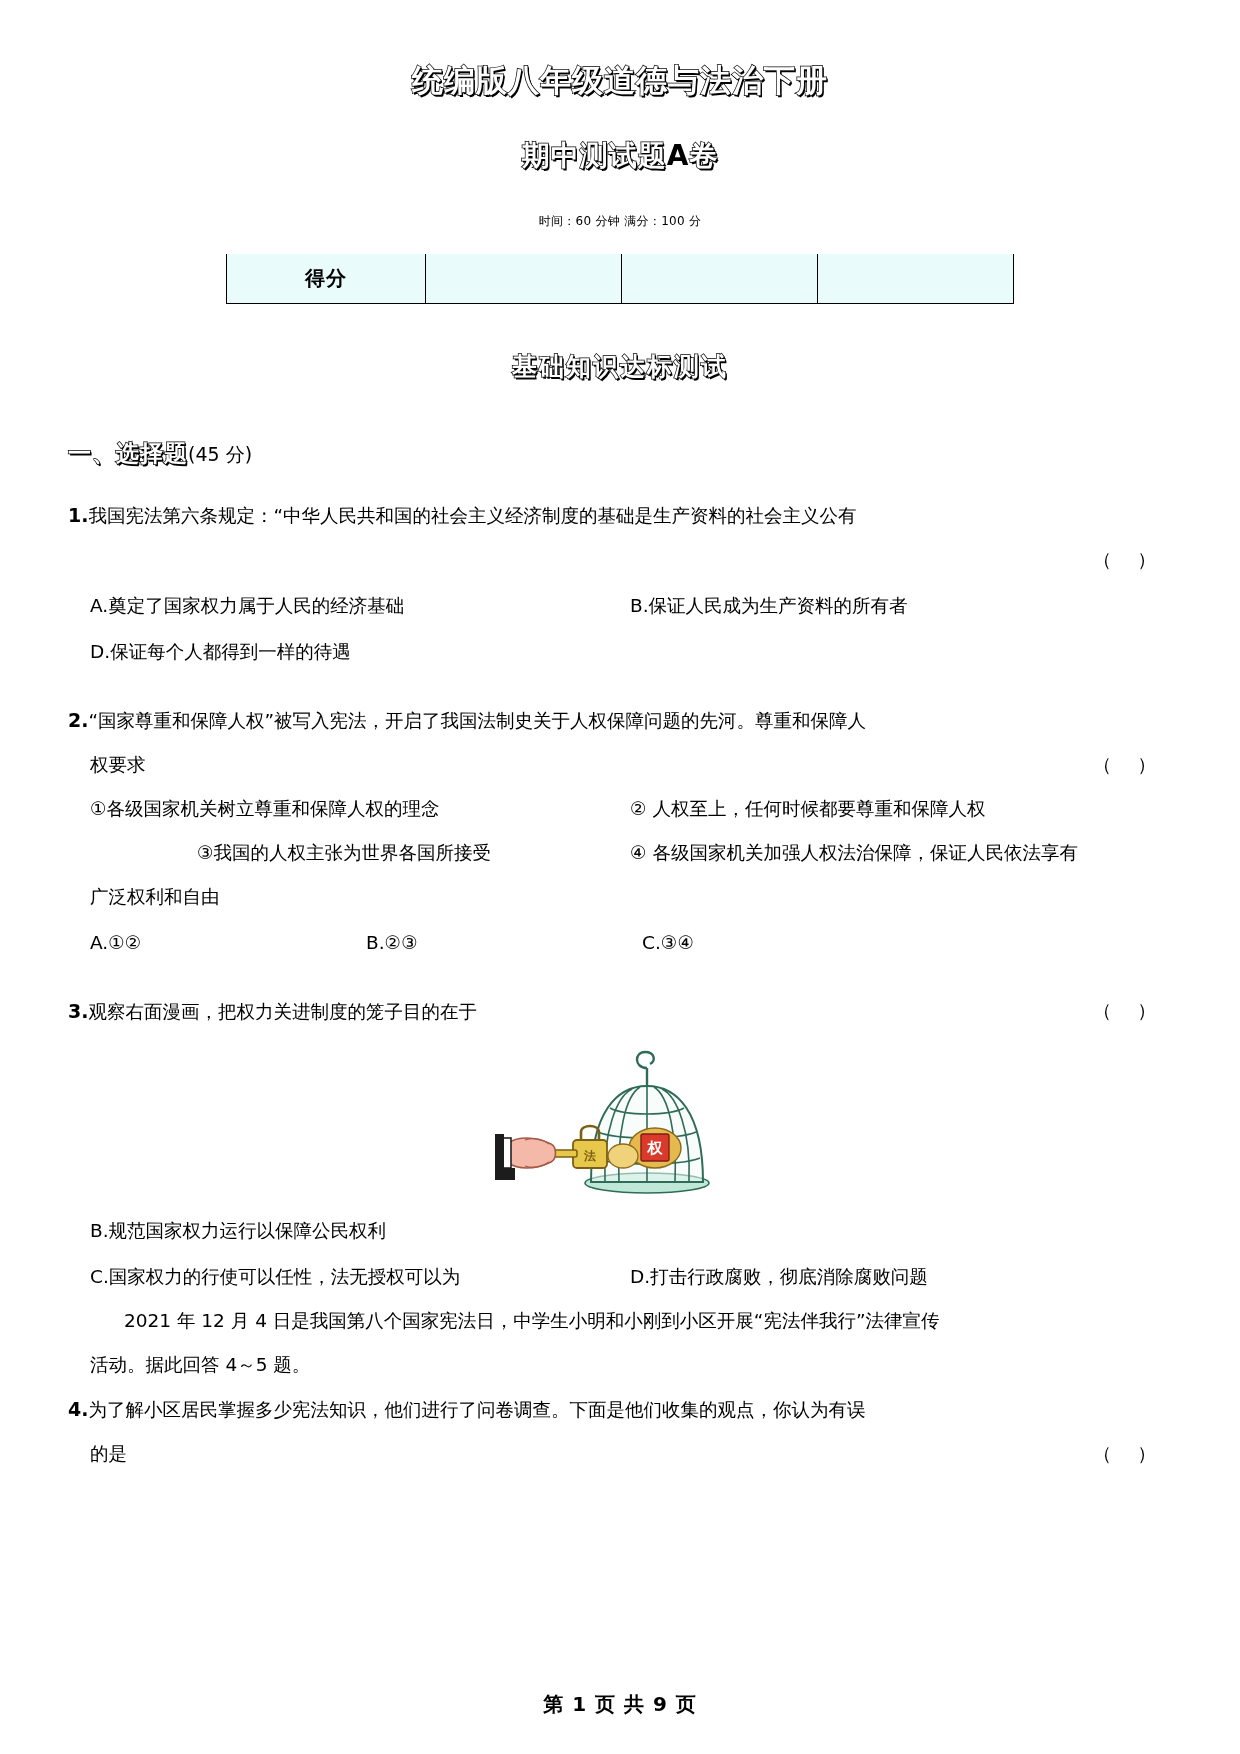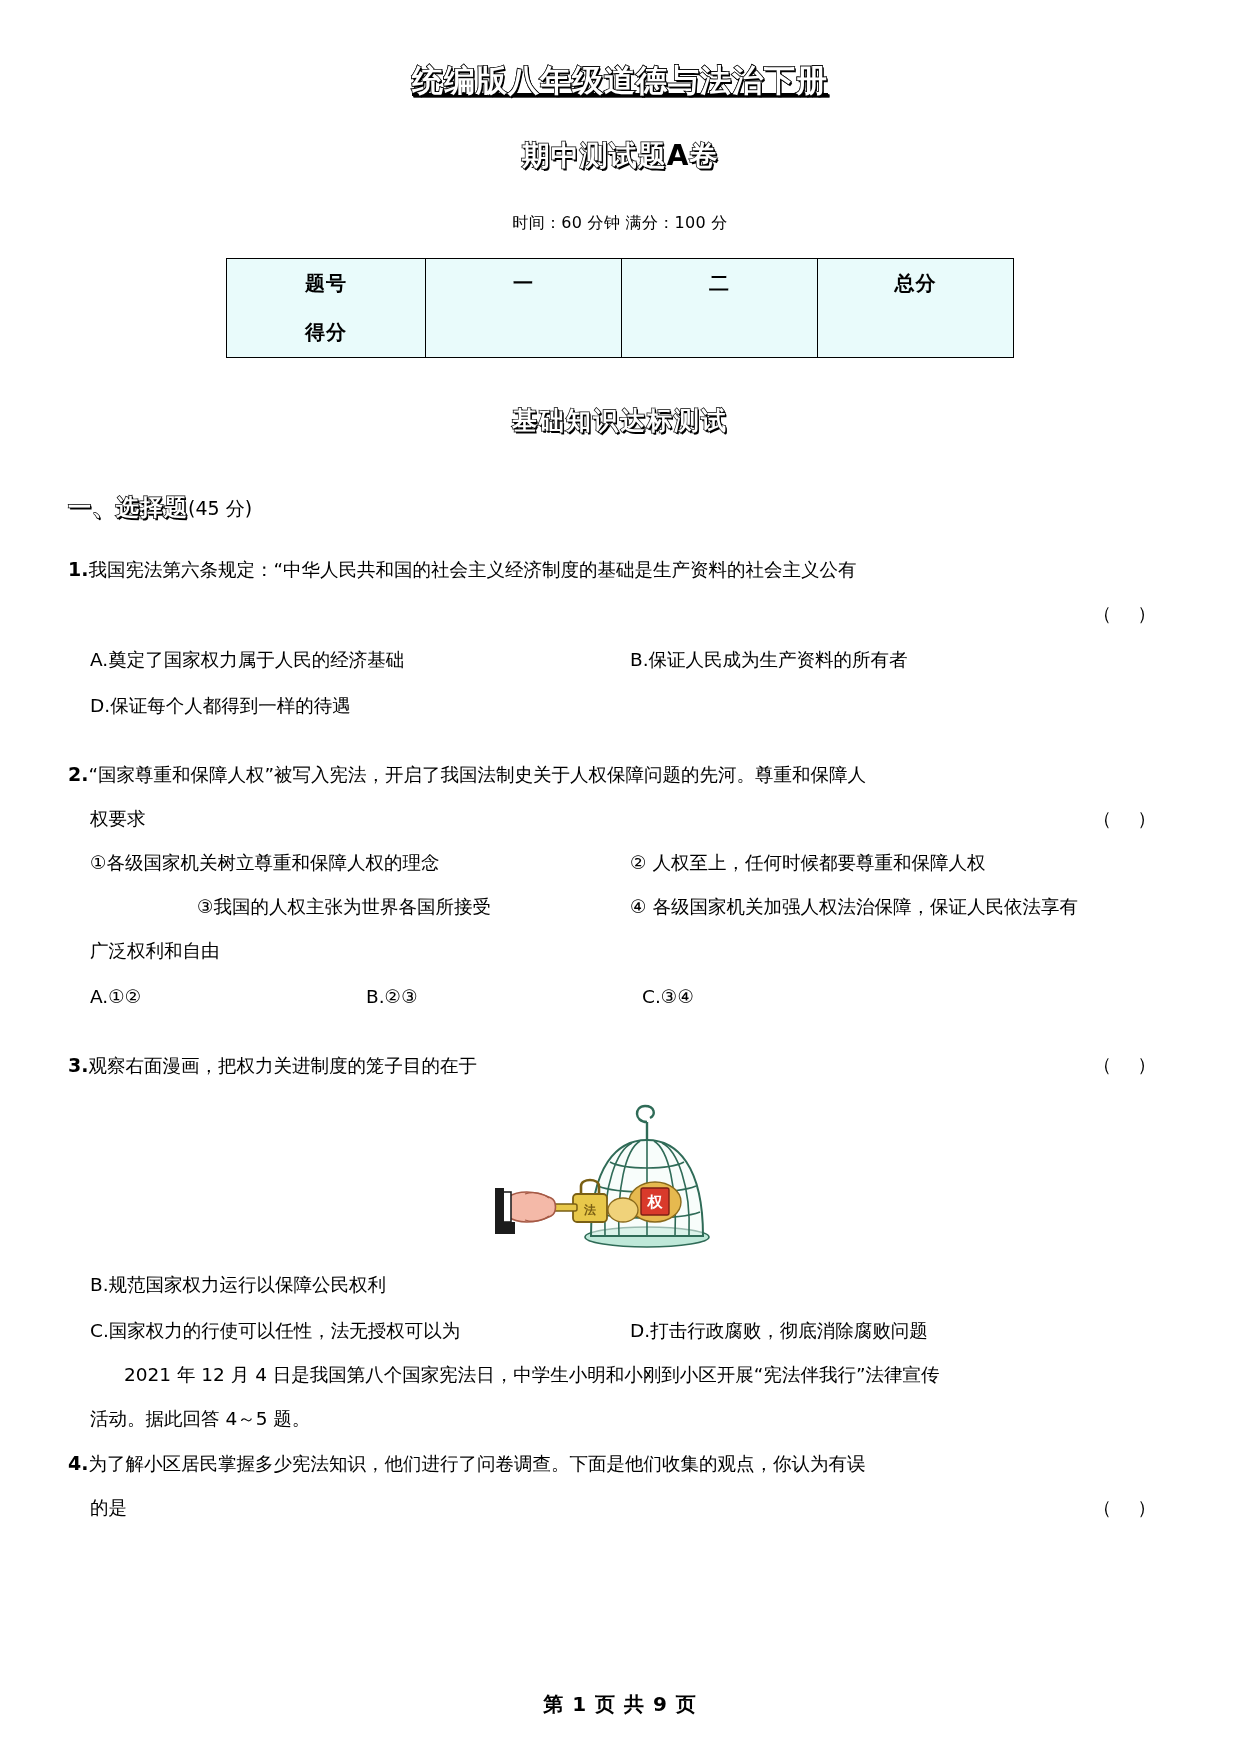--- a/index.html
+++ b/index.html
@@ -33,38 +33,37 @@
        1.2px 1.2px 0 #000000;
     font-weight: 700;
   }
 
   .title-main {
     text-align: center;
     font-size: 31px;
     letter-spacing: 1px;
     padding-top: 62px;
     line-height: 1.2;
-    text-decoration: underline;
   }
   .title-sub {
     text-align: center;
     font-size: 28px;
     letter-spacing: 1px;
     padding-top: 40px;
     line-height: 1.2;
   }
   .title-sub .latin {
     color: #000;
     -webkit-text-stroke: 0;
     text-shadow: none;
     font-weight: 700;
   }
   .meta-line {
     text-align: center;
-    font-size: 16px;
+    font-size: 12px;
     padding-top: 40px;
     letter-spacing: .3px;
   }
 
   
   .score-table-wrap {
     margin: 24px auto 0 auto;
     width: 788px;
   }
   table.score-table {
@@ -166,26 +165,20 @@
 
   <div class="title-sub">
     <span class="hollow">期中测试题</span><span class="latin">A</span><span class="hollow">卷</span>
   </div>
 
   <div class="meta-line">时间：60 分钟  满分：100 分</div>
 
   <div class="score-table-wrap">
     <table class="score-table">
       <tbody>
-          <tr class="row-top">
-        <td class="c0">题号</td>
-        <td>一</td>
-        <td>二</td>
-        <td>总分</td>
-      </tr>
       <tr class="row-bot">
         <td class="c0">得分</td>
         <td></td>
         <td></td>
         <td></td>
       </tr>
     </tbody>
       </table>
   </div>
 

